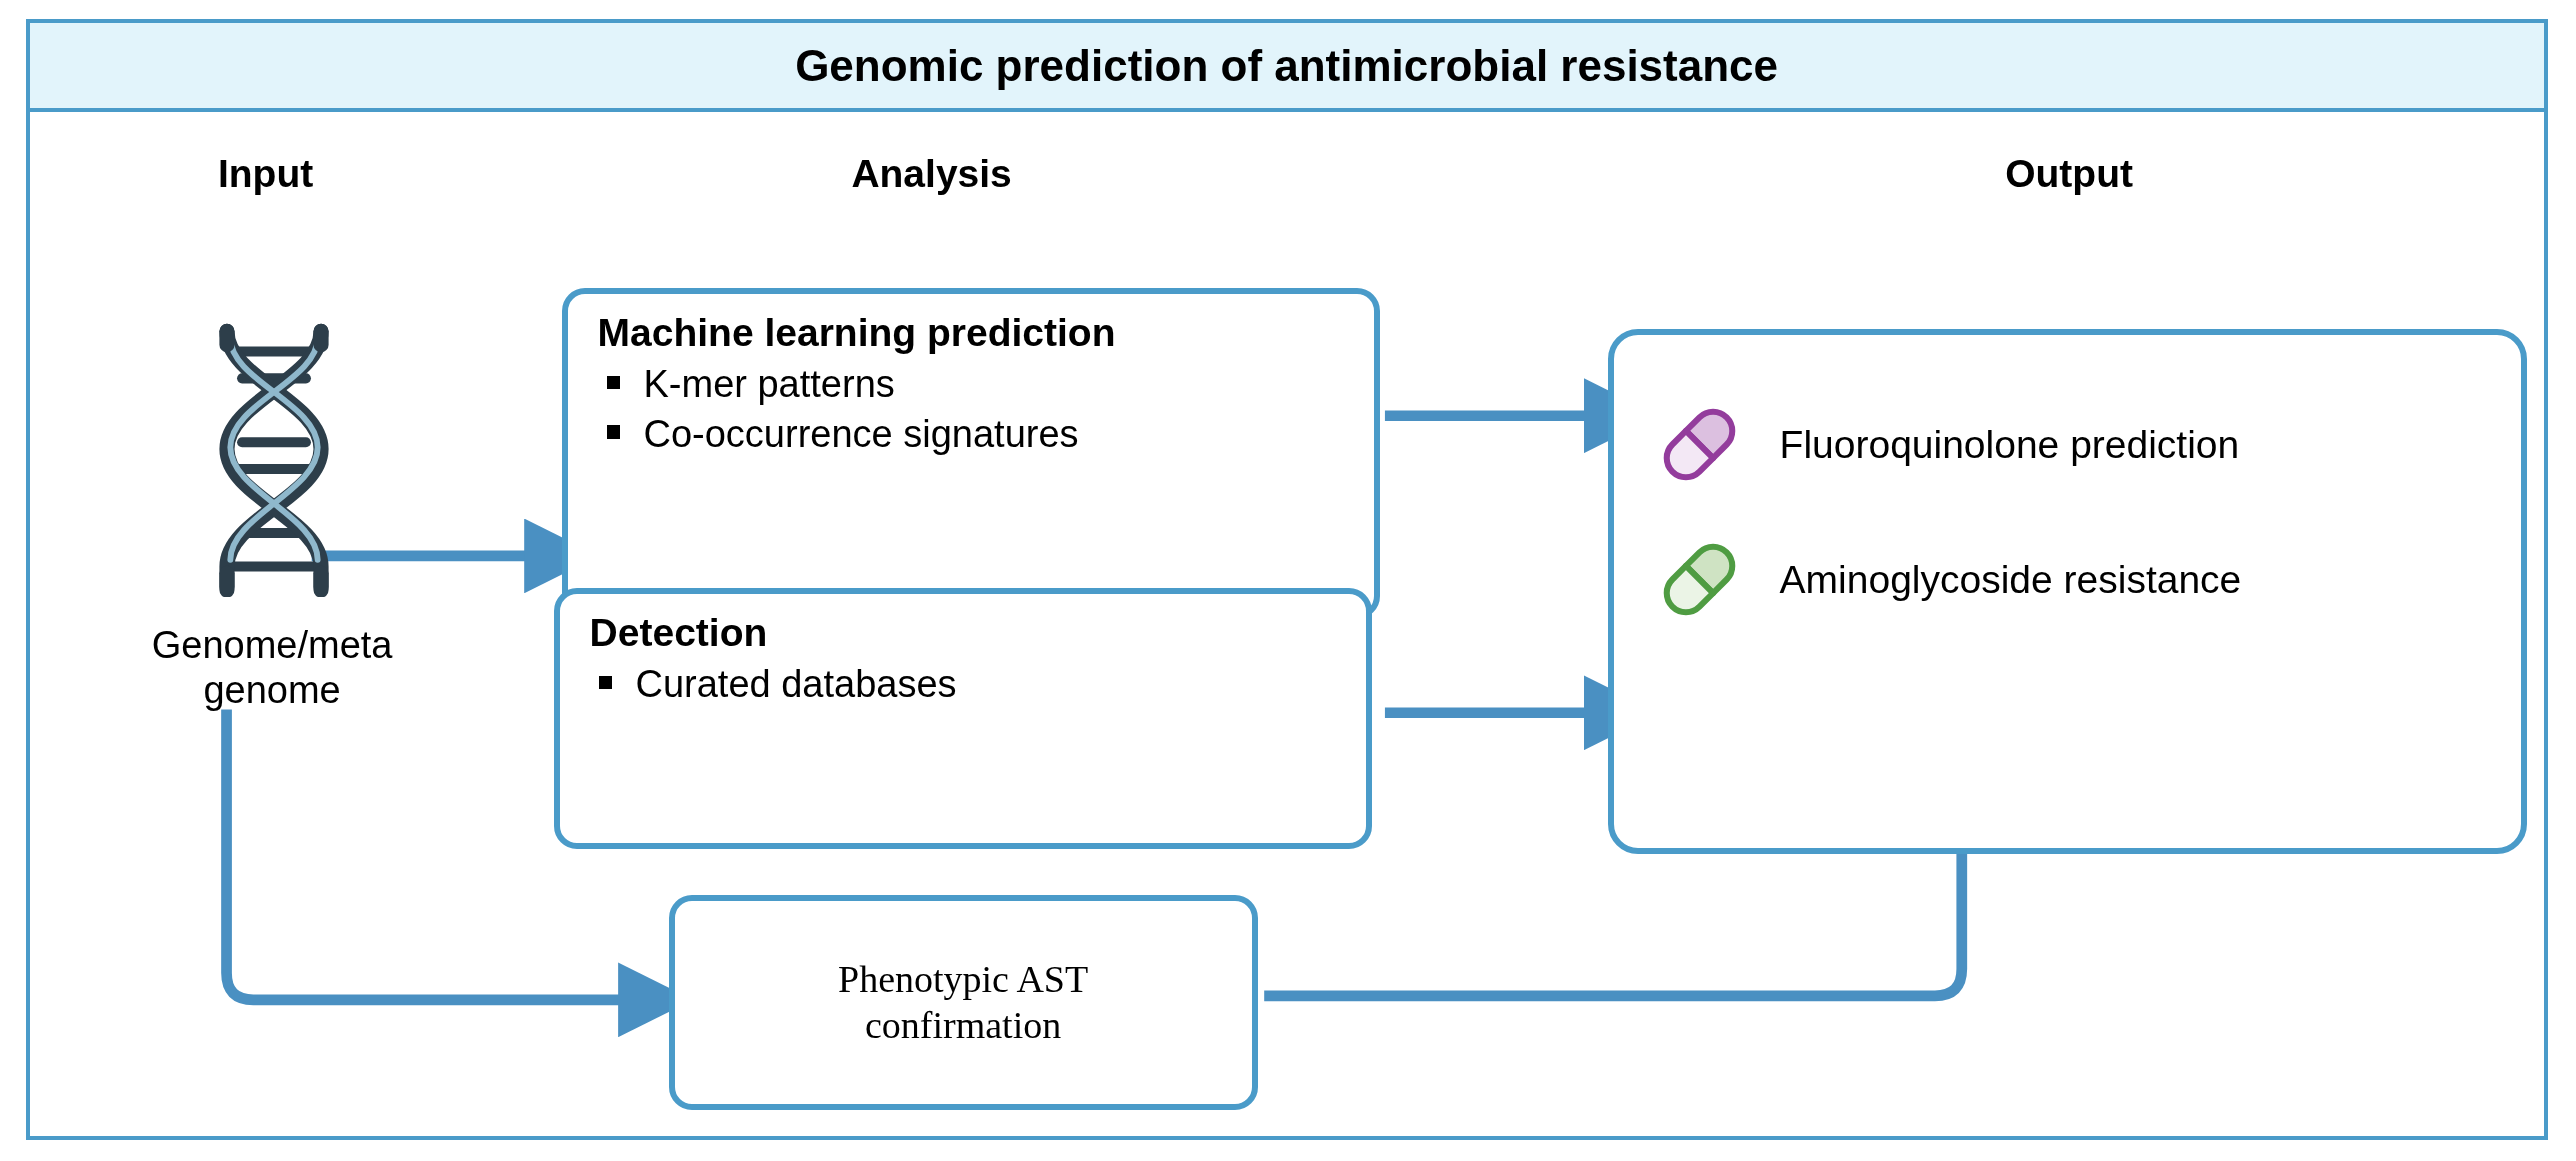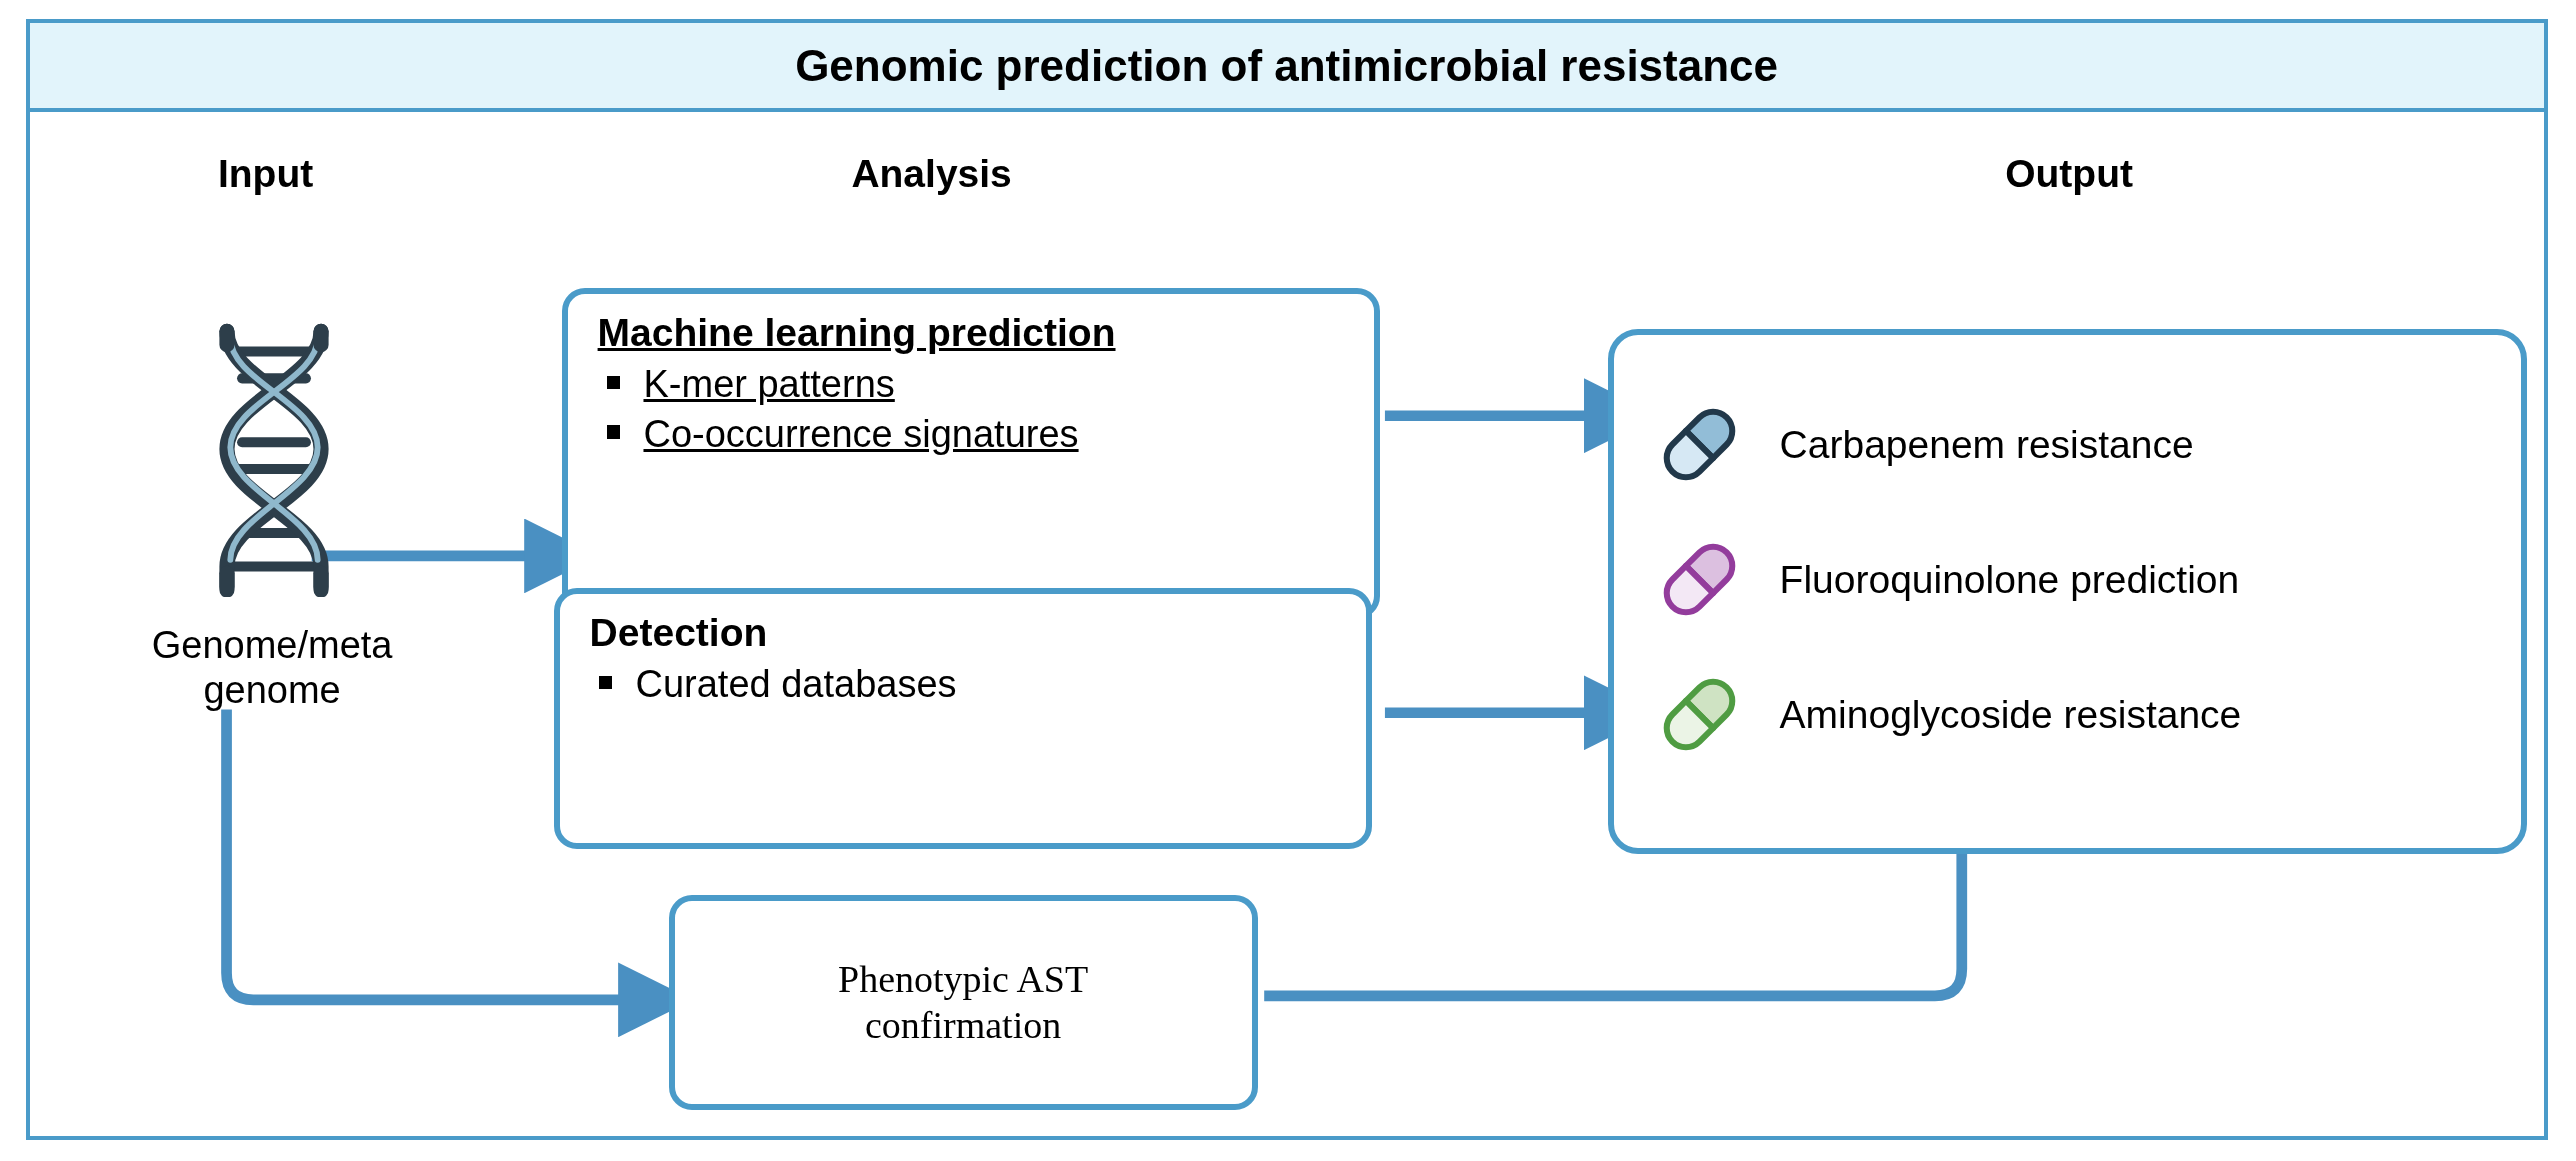--- a/index.html
+++ b/index.html
@@ -107,21 +107,20 @@
     background: #ffffff;
     border: 6px solid #4a9bc9;
     border-radius: 23px;
   }
   #box-ml {
     left: 532px;
     top: 176px;
     width: 818px;
     height: 331px;
     padding: 17.5px 0 0 30px;
-    text-decoration: underline;
   }
   #box-detection {
     left: 524px;
     top: 476px;
     width: 818px;
     height: 261px;
     padding: 17.5px 0 0 30px;
   }
   #box-ast {
     left: 639px;
@@ -297,31 +296,20 @@
 
     <div id="box-ast" class="analysis-box">
       <div id="ast-label">
         <div>Phenotypic AST</div>
         <div>confirmation</div>
       </div>
     </div>
 
     <div id="box-output">
 
-      <div class="output-row">
-        <span class="pill-icon-slot">
-          <svg viewBox="0 0 100 100" width="101" height="101">
-            <g transform="rotate(45 50 50)">
-              <path d="M50,12 h0 a19,19 0 0 1 19,19 v19 h-38 v-19 a19,19 0 0 1 19,-19 z" fill="#92bdd7" stroke="#21384a" stroke-width="6" stroke-linejoin="round"></path>
-              <path d="M31,50 h38 v19 a19,19 0 0 1 -19,19 a19,19 0 0 1 -19,-19 z" fill="#d6e8f4" stroke="#21384a" stroke-width="6" stroke-linejoin="round"></path>
-            </g>
-          </svg>
-        </span>
-        <span class="output-label">Carbapenem resistance</span>
-      </div>
 
       <div class="output-row">
         <span class="pill-icon-slot">
           <svg viewBox="0 0 100 100" width="101" height="101">
             <g transform="rotate(45 50 50)">
               <path d="M50,12 h0 a19,19 0 0 1 19,19 v19 h-38 v-19 a19,19 0 0 1 19,-19 z" fill="#dcc0e0" stroke="#933c9c" stroke-width="6" stroke-linejoin="round"></path>
               <path d="M31,50 h38 v19 a19,19 0 0 1 -19,19 a19,19 0 0 1 -19,-19 z" fill="#f3e8f5" stroke="#933c9c" stroke-width="6" stroke-linejoin="round"></path>
             </g>
           </svg>
         </span>

